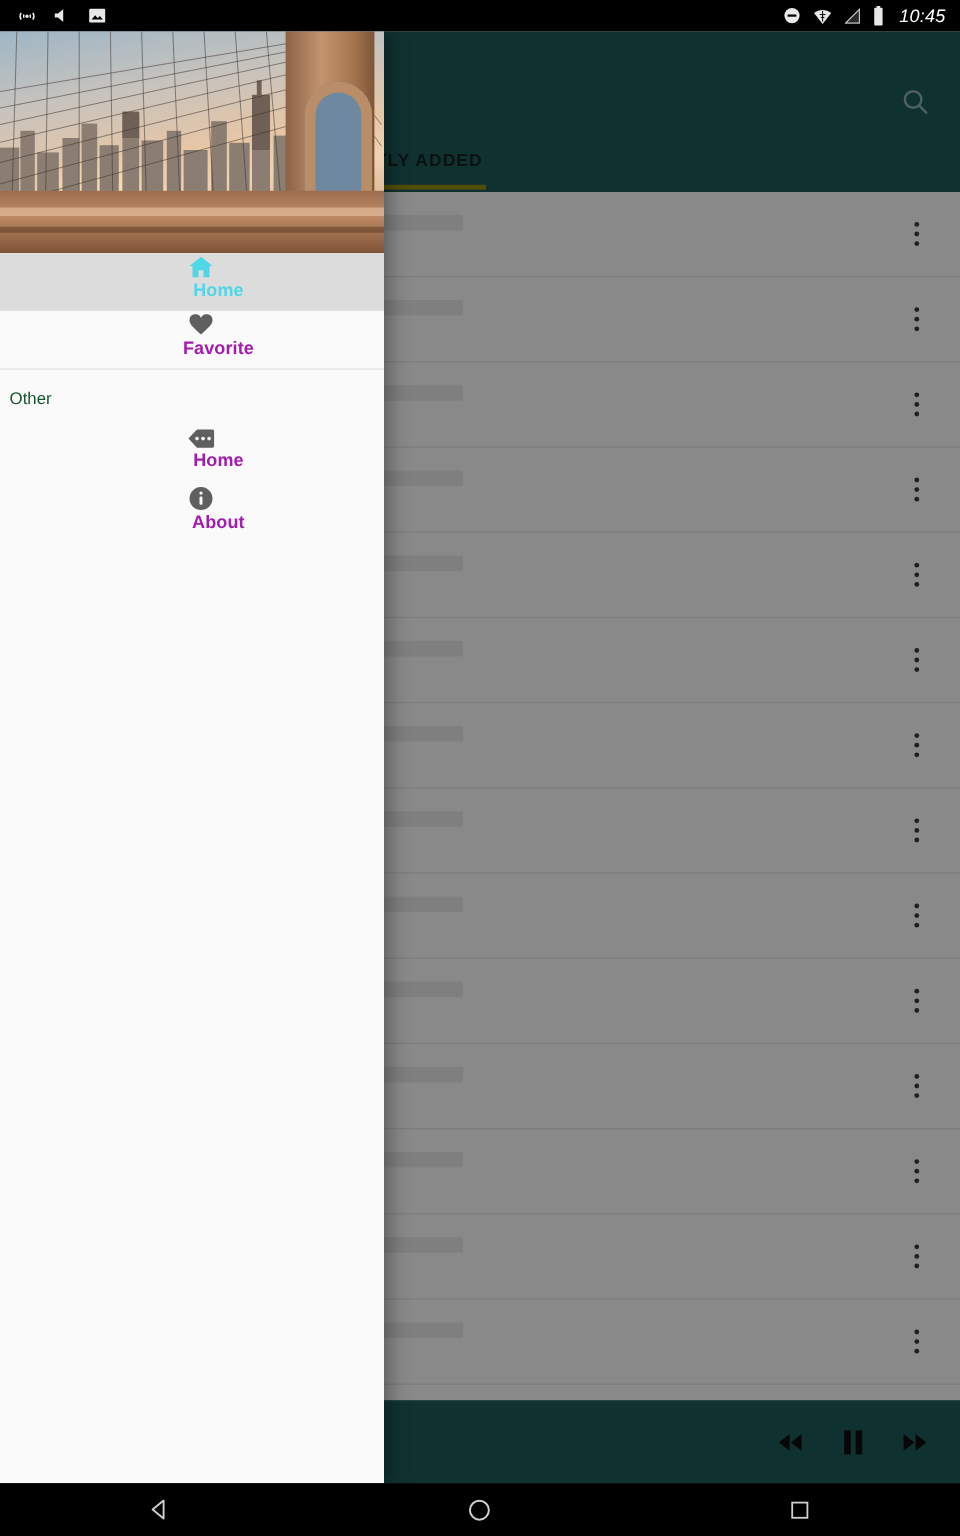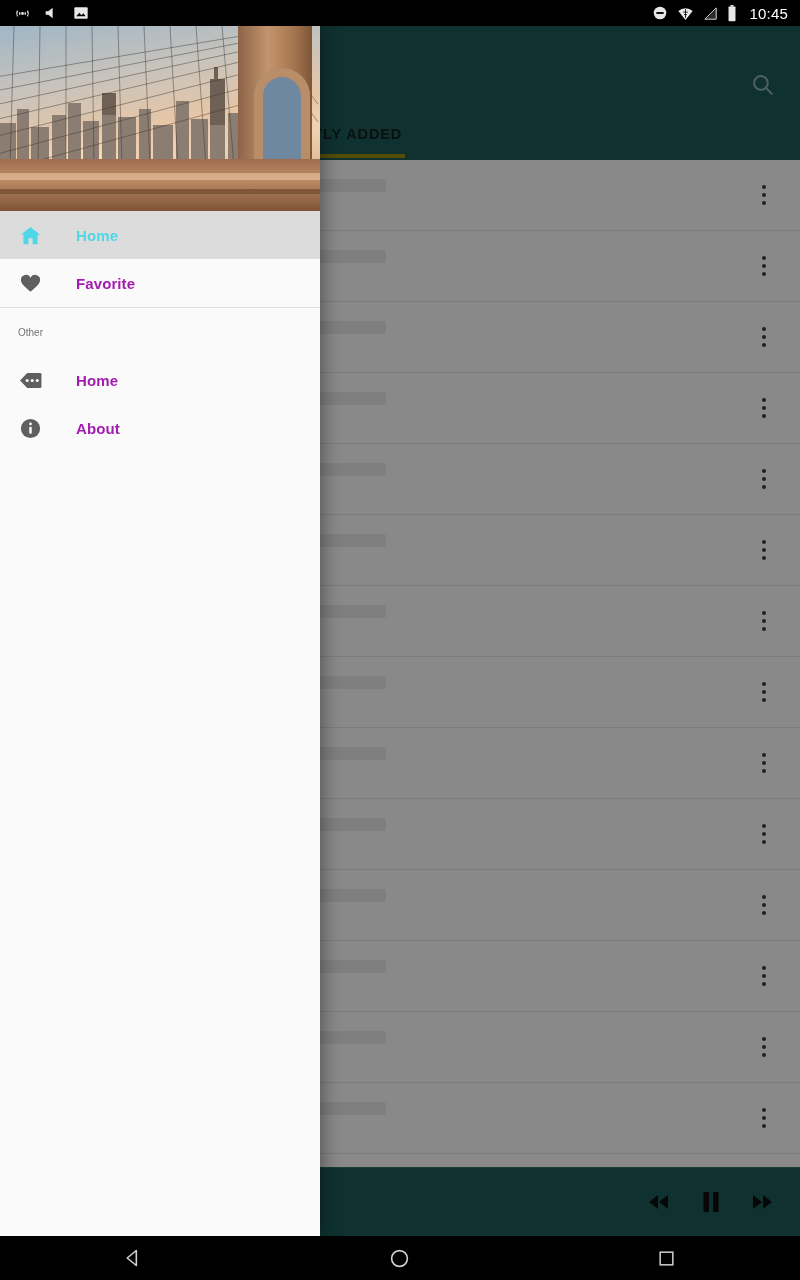--- a/index.html
+++ b/index.html
@@ -5,21 +5,21 @@
   * { margin:0; padding:0; box-sizing:border-box; }
   html,body{ width:800px; height:1280px; background:#000; overflow:hidden;
     font-family:"Liberation Sans", sans-serif; -webkit-font-smoothing:antialiased; }
 
   .phone{ position:relative; width:800px; height:1280px; background:#000; }
 
   
   .statusbar{ position:absolute; top:0; left:0; width:800px; height:26px;
     background:#000; display:flex; align-items:center; z-index:70; }
   .sb-left{ display:flex; align-items:center; gap:12px; padding-left:14px; }
-  .sb-right{ margin-left:auto; display:flex; align-items:center; gap:9px; padding-right:12px; }
+  .sb-right{ margin-left:auto; display:flex; align-items:center; gap:9px; padding-right:12px;font-style:italic; }
   .sb-time{ color:#fff; font-size:15px; letter-spacing:.2px; padding-left:3px; }
   .sb-ic{ display:block; }
 
   
   .app{ position:absolute; top:26px; left:0; width:800px; height:1210px;
     background:#fafafa; overflow:hidden; }
 
   .toolbar{ position:absolute; top:0; left:0; width:800px; height:109px;
     background:#1d5c58; }
   .search-btn{ position:absolute; right:16px; top:36px; width:44px; height:44px;
@@ -79,29 +79,29 @@
     background:rgba(90,55,34,.5); }
   .dh-cables{ position:absolute; inset:0; }
   .dh-tower{ position:absolute; right:8px; top:0; width:74px; height:160px;
     background:linear-gradient(90deg,#8c6346,#c3946d 40%,#a6764f 75%,#7d5637); }
   .dh-arch{ position:absolute; right:10px; top:42px; width:56px; height:104px;
     background:#6e88a0;
     border-radius:28px 28px 0 0;
     box-shadow:inset 0 0 0 9px #b98d67; }
 
   .nav-item{ position:relative; height:48px; display:flex; align-items:center;
-    padding-left:14px; }
+    padding-left:14px;flex-direction:column; }
   .nav-sel{ background:#dcdcdc; }
   .nav-icon{ width:32px; display:flex; align-items:center; justify-content:center; }
   .nav-label{ padding-left:30px; font-size:15px; font-weight:bold; color:#a21caf;
     letter-spacing:.1px; }
   .nav-sel .nav-label{ color:#4fd7e8; }
   .nav-divider{ height:1px; background:#e0e0e0; margin:0; }
-  .nav-section{ height:48px; display:flex; align-items:center; padding-left:18px;
-    font-size:10px; color:#737373; }
+  .nav-section{ height:48px; display:flex; align-items:center; padding-left:8px;
+    font-size:14px; color:#14532d; }
 
   
   .navbar{ position:absolute; left:0; bottom:0; width:800px; height:44px;
     background:#000; display:flex; align-items:center; justify-content:space-around;
     z-index:80; }
   .nb-btn{ width:72px; height:44px; display:flex; align-items:center; justify-content:center; }
 </style>
 </head>
 <body>
 

